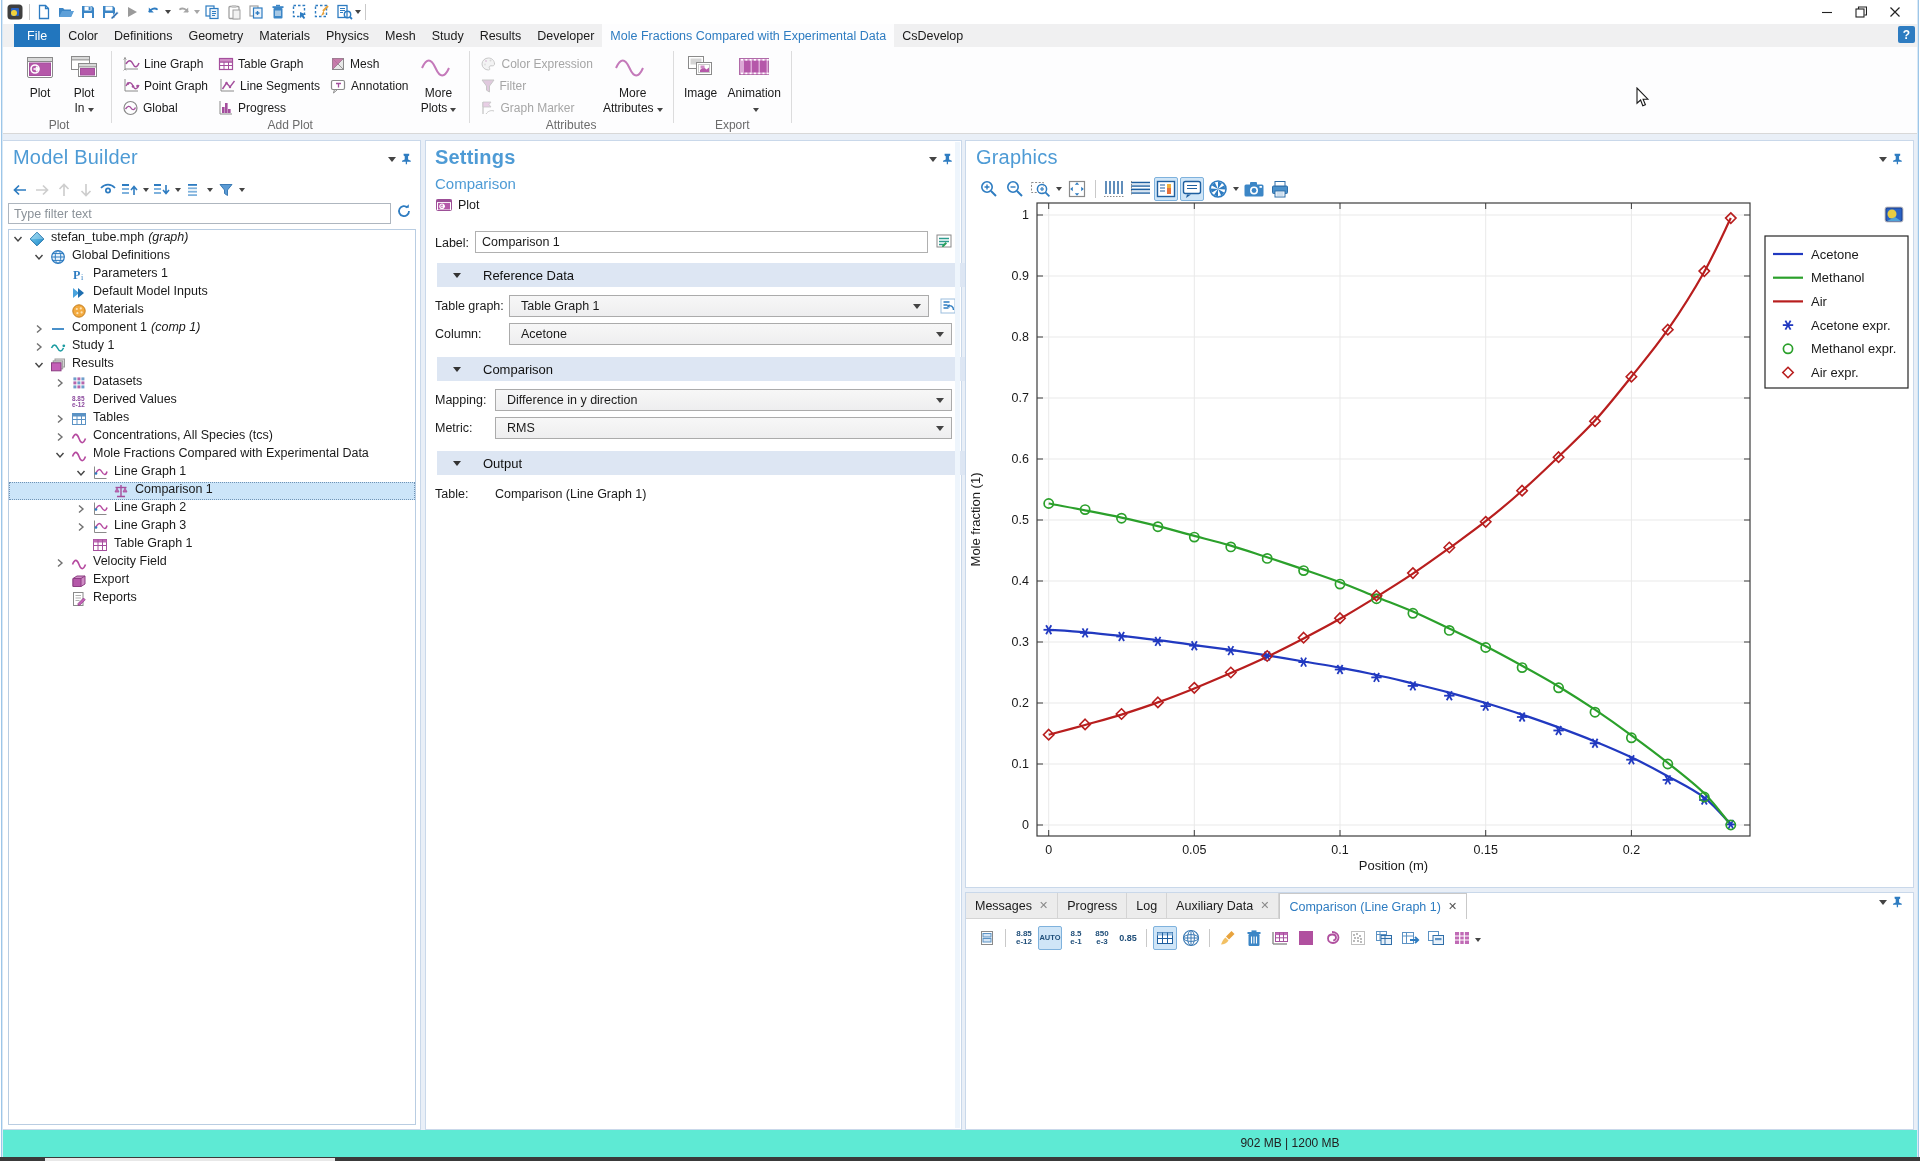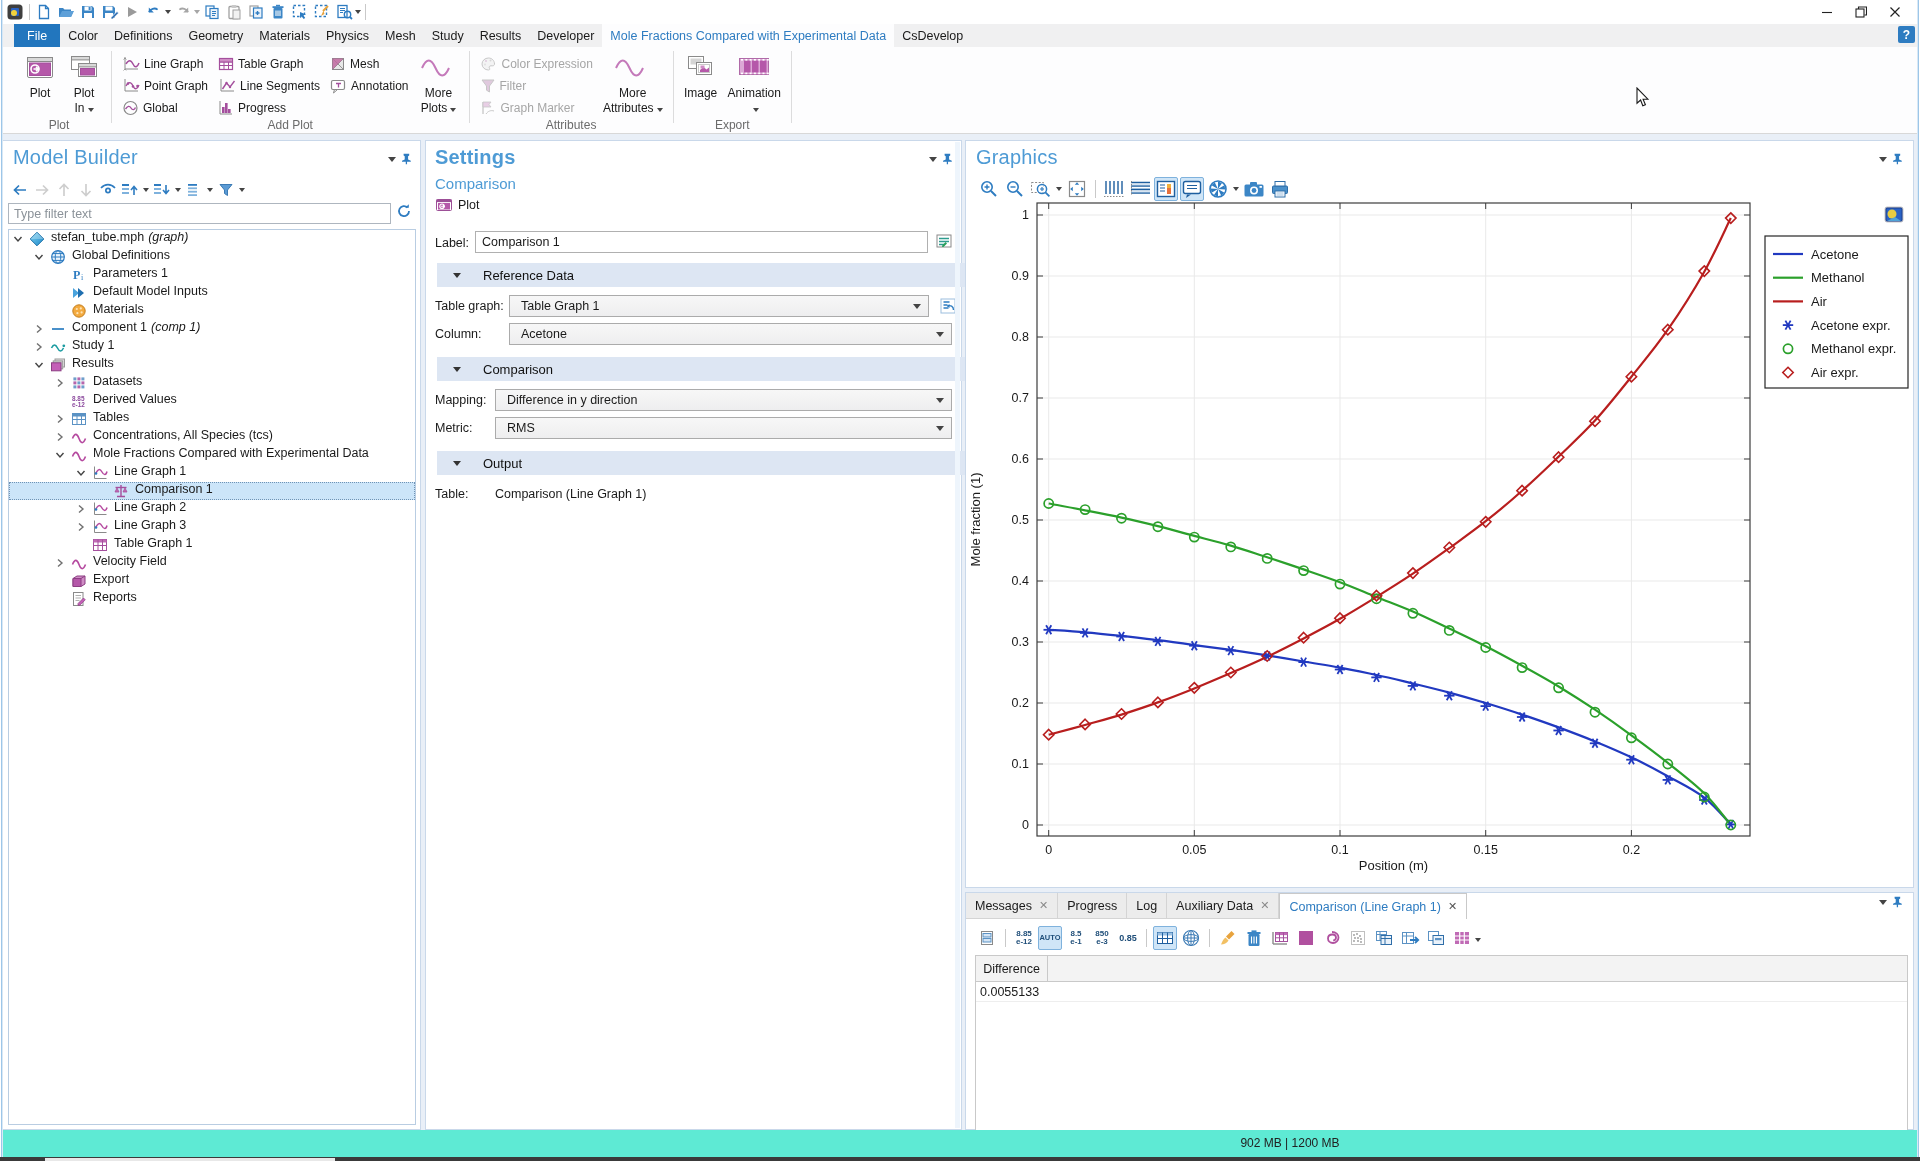--- a/index.html
+++ b/index.html
@@ -1387,30 +1387,20 @@
           </svg>
         </span>
         <span class="tbtn" style="opacity: 1;">
           <svg width="18" height="16" viewBox="0 0 18 16">
             <rect x="2" y="2" width="14" height="12" fill="#c06ab5"></rect>
             <path d="M2 6h14M2 10h14M6.7 2v12M11.3 2v12" stroke="#fff" stroke-width="1.2"></path>
           </svg>
         </span>
         <span class="tcaret"><span class="caret-d" style="margin-left:0;"></span></span>
       </div>
-    <div id="bp-tablebox">
-      <div id="bp-thead">
-          <div class="th" style="width: 72px;">Difference</div>
-        </div>
-      <div id="bp-rows">
-          <div class="tr">
-            <div class="td" style="width: 72px;">0.0055133</div>
-          </div>
-        </div>
-    </div>
   </section>
 
 </div>
 
 <div class="abs" id="statusbar">
   <div id="status-mem">902 MB | 1200 MB</div>
 </div>
 <div class="abs" id="taskstrip">
     <div class="lite"></div>
   </div>

